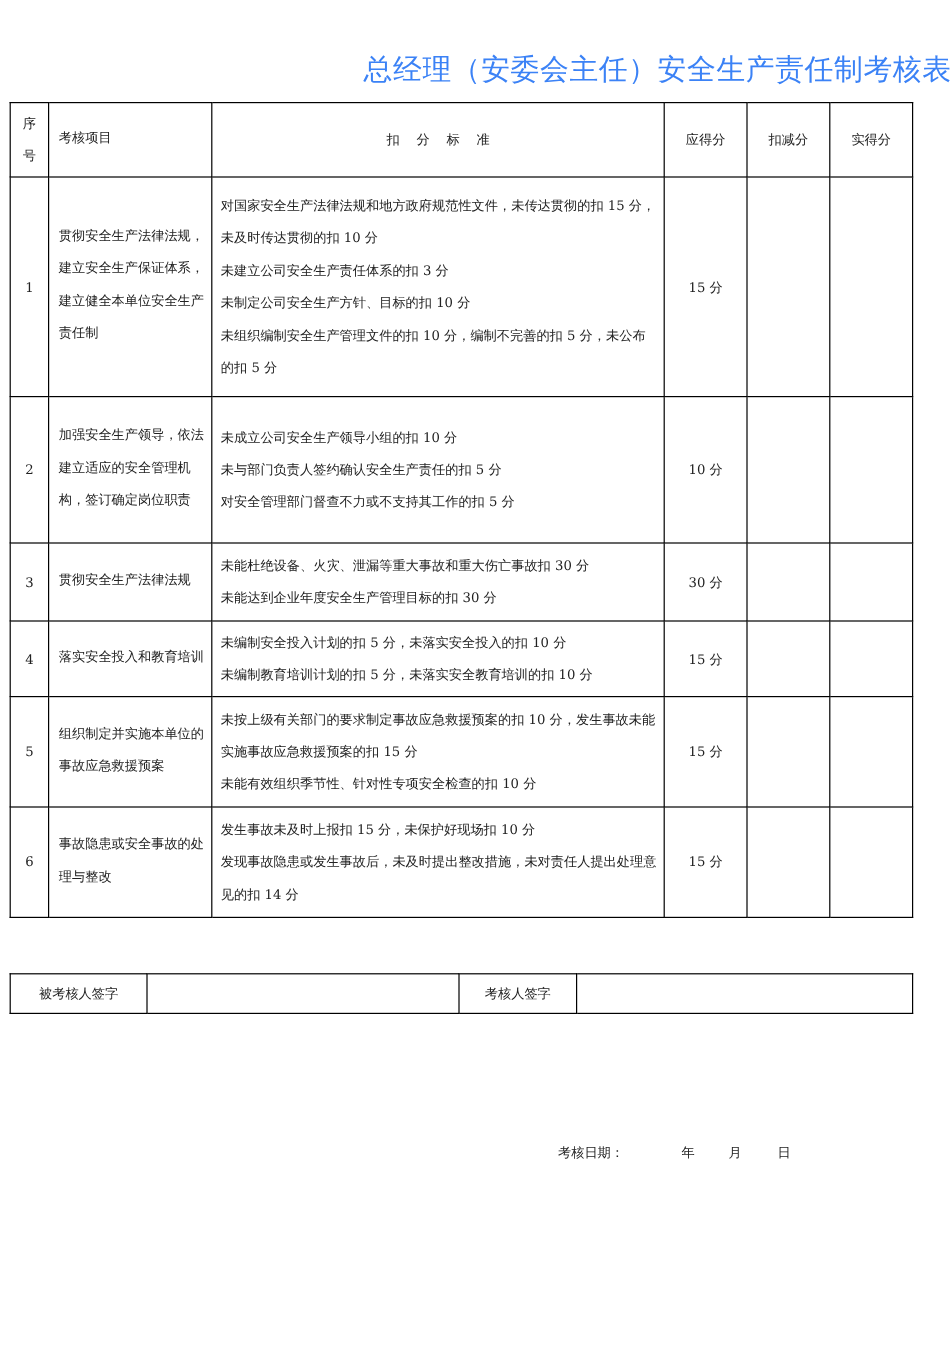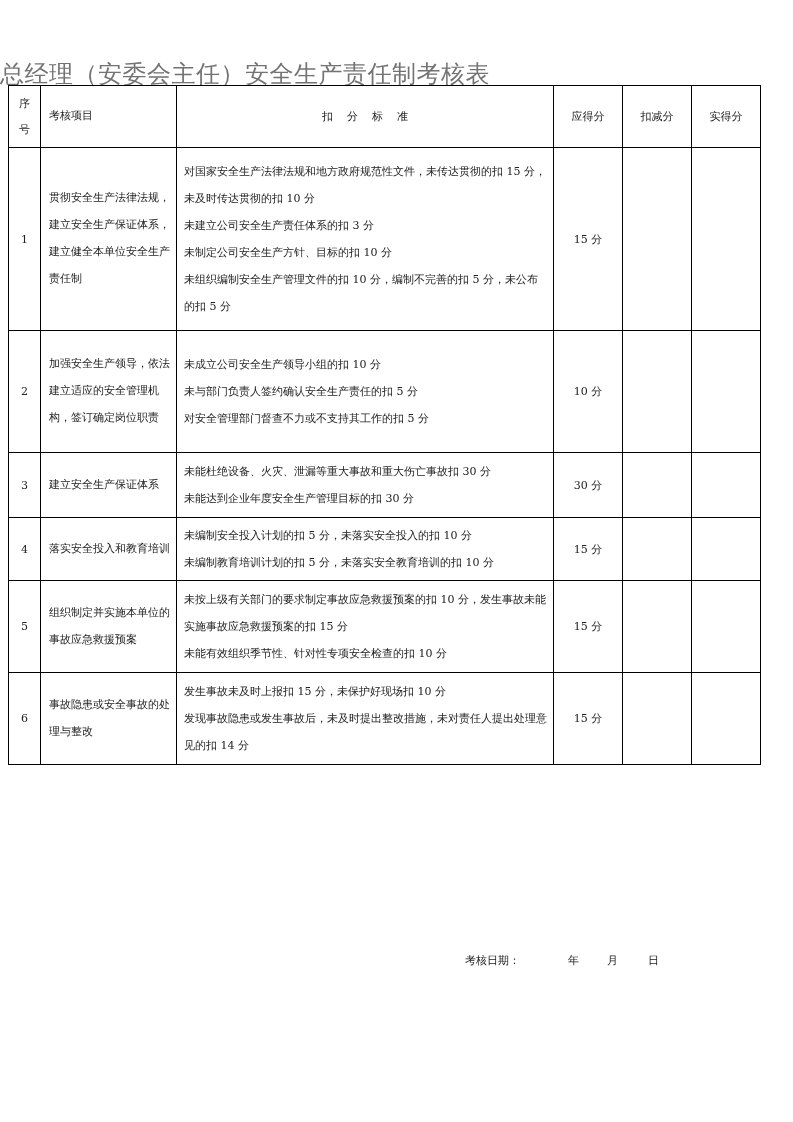--- a/index.html
+++ b/index.html
@@ -2,23 +2,23 @@
 <html><head>
   <meta charset="utf-8">
   <style>
     html, body { margin: 0; padding: 0; background: #ffffff; }
     body {
       width: 793px; height: 1122px; position: relative; overflow: hidden;
       font-family: "DejaVu Serif", "Liberation Serif", serif;
       color: #222;
     }
     .title {
-      position: absolute; left: 0; top: 58px; width: 793px; text-align: left;
+      position: absolute; left: 0; top: 42px; width: 793px; text-align: right;
       font-family: "DejaVu Sans", "Liberation Sans", sans-serif;
-      font-size: 24px; color: #737373; letter-spacing: 0.5px;
+      font-size: 24px; color: #3b82f6; letter-spacing: 0.5px;
     }
     table {
       position: absolute; border-collapse: collapse; table-layout: fixed;
       font-size: 11px;
     }
     td {
       border: 1.3px solid #000; padding: 0; vertical-align: middle;
     }
     #main { left: 8px; top: 85px; width: 752px; }
     #bottom { left: 8px; top: 811px; width: 752px; }
@@ -82,21 +82,21 @@
       <div>未与部门负责人签约确认安全生产责任的扣 5 分</div>
       <div>对安全管理部门督查不力或不支持其工作的扣 5 分</div>
     </td>
     <td class="c">10 分</td>
     <td class="c"></td>
     <td class="c"></td>
   </tr>
 
   <tr style="height:65px">
     <td class="c">3</td>
-    <td class="item">建立安全生产保证体系</td>
+    <td class="item">贯彻安全生产法律法规</td>
     <td class="crit">
       <div>未能杜绝设备、火灾、泄漏等重大事故和重大伤亡事故扣 30 分</div>
       <div>未能达到企业年度安全生产管理目标的扣 30 分</div>
     </td>
     <td class="c">30 分</td>
     <td class="c"></td>
     <td class="c"></td>
   </tr>
 
   <tr style="height:63px">
@@ -139,18 +139,24 @@
   </table>
 
 <table id="bottom">
   <colgroup>
     <col style="width:114px">
     <col style="width:260px">
     <col style="width:98px">
     <col style="width:280px">
   </colgroup>
   <tbody>
+  <tr style="height:33px">
+    <td class="c">被考核人签字</td>
+    <td></td>
+    <td class="c">考核人签字</td>
+    <td></td>
+  </tr>
 </tbody>
   </table>
 
 <div class="date">
   <span>考核日期：</span><span style="display:inline-block;width:48px"></span><span>年</span><span style="display:inline-block;width:28px"></span><span>月</span><span style="display:inline-block;width:30px"></span><span>日</span>
 </div>
 
 </body></html>

